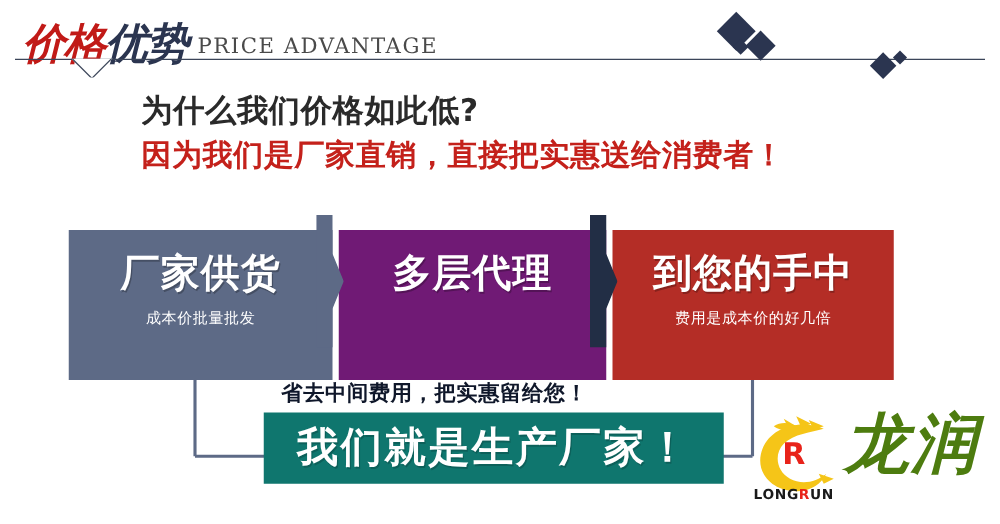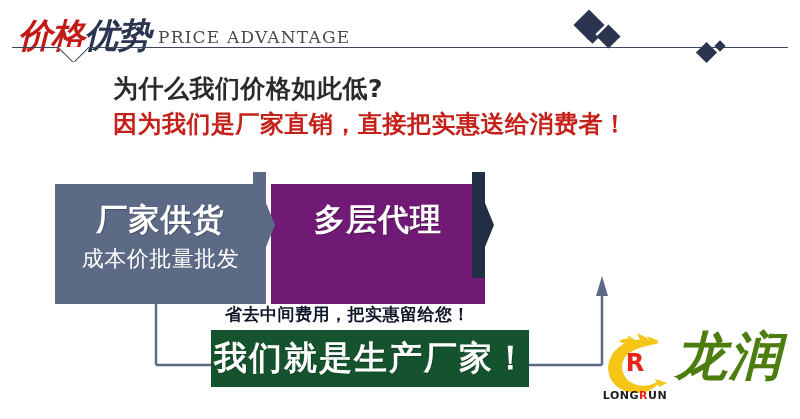--- a/index.html
+++ b/index.html
@@ -116,21 +116,21 @@
   }
   .flow-box .headline {
     font-size: 31px;
     font-weight: bold;
     letter-spacing: 1px;
     line-height: 1;
     margin-top: 20px;
     text-shadow: 1px 1px 0 rgba(0,0,0,0.25);
   }
   .flow-box .sub {
-    font-size: 22px;
+    font-size: 12px;
     line-height: 1;
     margin-top: 13px;
     letter-spacing: 0.5px;
   }
   #flow-box-1 { left: 55px;  width: 211px; background: #5d6a86; }
   #flow-box-2 { left: 271px; width: 214px; background: #701a75; }
   #flow-box-3 { left: 490px; width: 225px; background: #b42d26; }
 
   
   #connector-svg {
@@ -150,26 +150,26 @@
     font-size: 17px;
     font-weight: bold;
     color: #0f172a;
     letter-spacing: 0.5px;
     white-space: nowrap;
   }
   #cta-banner {
     position: absolute;
     left: 211px;
     top: 330px;
-    width: 318px;
+    width: 368px;
     height: 57px;
-    background: #14532d;
+    background: #0f766e;
     display: flex;
     align-items: center;
-    justify-content: flex-end;
+    justify-content: center;
   }
   #cta-banner-text {
     font-size: 33px;
     font-weight: bold;
     color: #ffffff;
     letter-spacing: 2px;
     white-space: nowrap;
     text-shadow: 1px 1px 0 rgba(0,0,0,0.18);
   }
 
@@ -234,20 +234,24 @@
 
   <div class="flow-box" id="flow-box-1">
     <div class="headline">厂家供货</div>
     <div class="sub">成本价批量批发</div>
   </div>
 
   <div class="flow-box" id="flow-box-2">
     <div class="headline">多层代理</div>
   </div>
 
+  <div class="flow-box" id="flow-box-3">
+    <div class="headline">到您的手中</div>
+    <div class="sub">费用是成本价的好几倍</div>
+  </div>
 
   <svg class="chevron-svg" style="position:absolute; left:253px; top:172px; width:22px; height:106px;" viewBox="0 0 22 106">
     <path d="M 0 0 L 13 0 L 13 31 L 22 53 L 13 75 L 13 106 L 0 106 Z" fill="#5d6a86"></path>
   </svg>
   <svg class="chevron-svg" style="position:absolute; left:472px; top:172px; width:22px; height:106px;" viewBox="0 0 22 106">
     <path d="M 0 0 L 13 0 L 13 31 L 22 53 L 13 75 L 13 106 L 0 106 Z" fill="#222e45"></path>
   </svg>
 
   <div id="savings-note">省去中间费用，把实惠留给您！</div>
 

